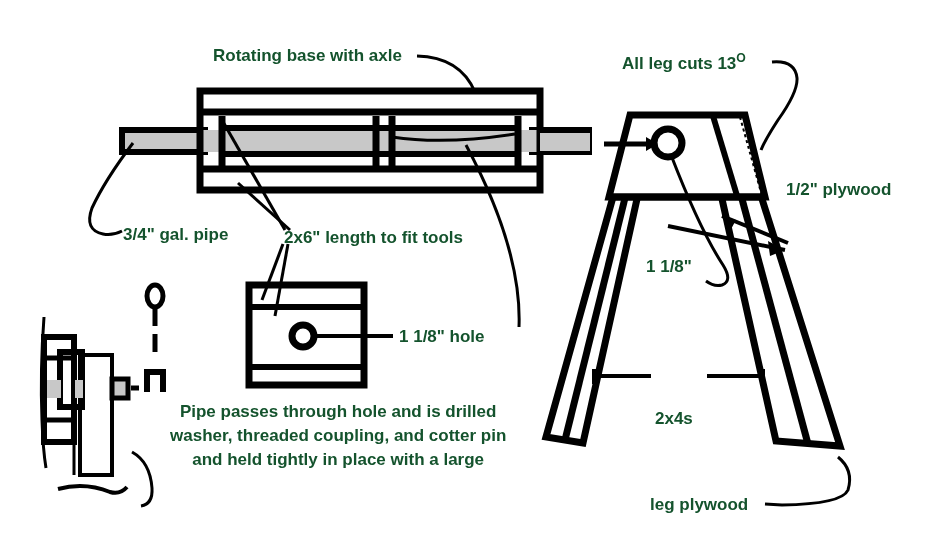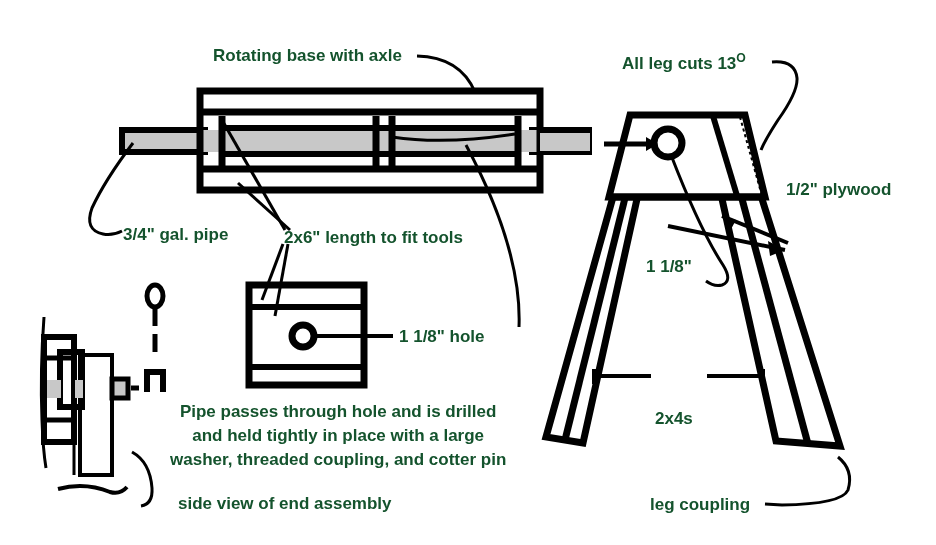--- a/index.html
+++ b/index.html
@@ -180,23 +180,22 @@
   <div class="lbl lbl-17" style="left:123px; top:224px;">3/4" gal. pipe</div>
 
   <div class="lbl lbl-17" style="left:284px; top:227px;">2x6"  length to fit tools</div>
 
   <div class="lbl lbl-17" style="left:399px; top:326px;">1 1/8" hole</div>
 
   <div class="lbl lbl-17" style="left:646px; top:256px;">1 1/8"</div>
 
   <div class="lbl lbl-17" style="left:655px; top:361px;margin-top:47px;">2x4s</div>
 
-  <div class="lbl lbl-17" style="left:650px; top:494px;">leg coupling</div>
-
-  <div class="lbl lbl-17" style="left:178px; top:493px;">side view of end assembly</div>
+  <div class="lbl lbl-17" style="left:650px; top:494px;">leg plywood</div>
+
 
   <div class="lbl lbl-17 para" style="left:170px; top:400px;text-align:center;">
     <div>Pipe passes through hole and is drilled</div>
+    <div>washer,  threaded coupling, and cotter pin</div>
     <div>and held tightly in place with a large</div>
-    <div>washer,  threaded coupling, and cotter pin</div>
   </div>
 
 </div>
 
 </body></html>

